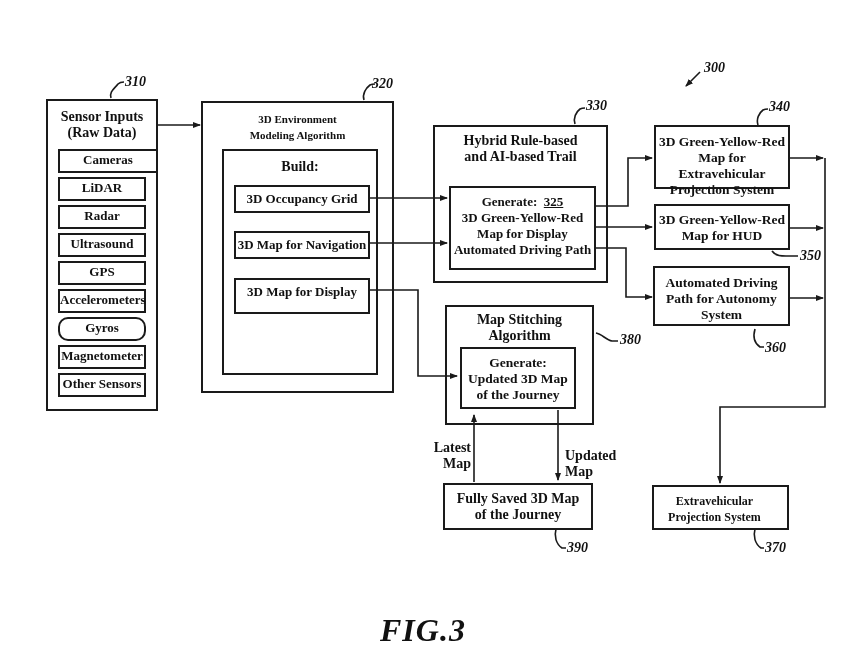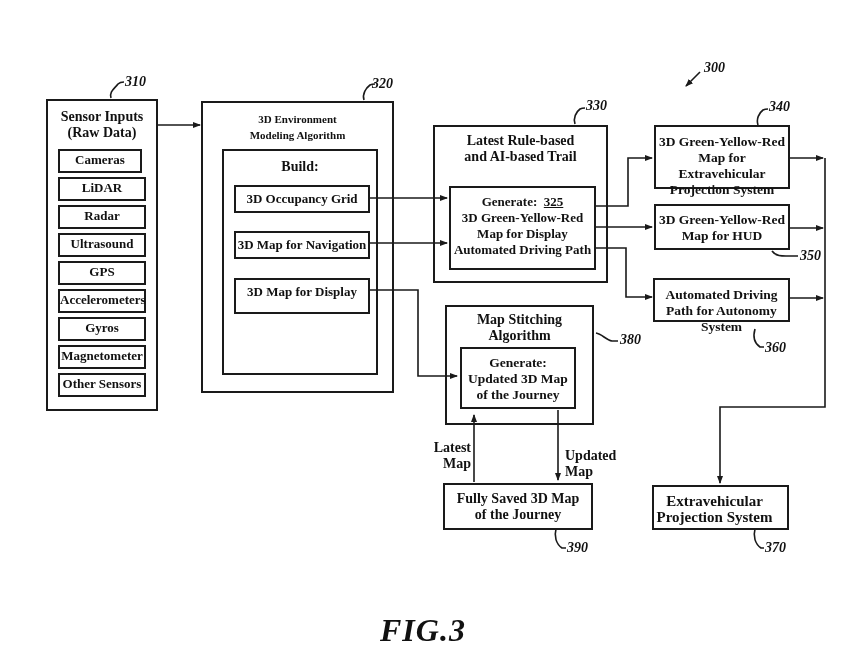--- a/index.html
+++ b/index.html
@@ -68,27 +68,27 @@
 </svg>
 
 <span class="ref" style="left:704px;top:60px;">300</span>
 
 <span class="ref" style="left:125px;top:74px;">310</span>
 <div class="box" style="left:46px;top:99px;width:112px;height:312px;">
   <div class="title" style="top:8px;">
     <div>Sensor Inputs</div>
     <div>(Raw Data)</div>
   </div>
-  <div class="item" style="left:10px;top:48px;width:84px;height:24px;">Cameras</div>
+  <div class="item" style="left:10px;top:48px;width:100px;height:24px;">Cameras</div>
   <div class="item" style="left:10px;top:76px;width:88px;height:24px;">LiDAR</div>
   <div class="item" style="left:10px;top:104px;width:88px;height:24px;">Radar</div>
   <div class="item" style="left:10px;top:132px;width:88px;height:24px;">Ultrasound</div>
   <div class="item" style="left:10px;top:160px;width:88px;height:24px;">GPS</div>
   <div class="item" style="left:10px;top:188px;width:88px;height:24px;">Accelerometers</div>
-  <div class="item" style="left:10px;top:216px;width:88px;height:24px;">Gyros</div>
+  <div class="item" style="left:10px;top:216px;width:88px;height:24px;border-radius:10px;">Gyros</div>
   <div class="item" style="left:10px;top:244px;width:88px;height:24px;">Magnetometer</div>
   <div class="item" style="left:10px;top:272px;width:88px;height:24px;">Other Sensors</div>
 </div>
 
 <span class="ref" style="left:372px;top:76px;">320</span>
 <div class="box" style="left:201px;top:101px;width:193px;height:292px;">
   <div class="title" style="top:8px;font-size:11px;">
     <div>3D Environment</div>
     <div>Modeling Algorithm</div>
   </div>
@@ -96,21 +96,21 @@
     <div class="title" style="top:8px;font-size:14px;">Build:</div>
     <div class="item" style="left:10px;top:34px;width:136px;height:28px;line-height:24px;">3D Occupancy Grid</div>
     <div class="item" style="left:10px;top:80px;width:136px;height:28px;line-height:24px;">3D Map for Navigation</div>
     <div class="item" style="left:10px;top:127px;width:136px;height:36px;line-height:24px;text-align:center;">3D Map for Display</div>
   </div>
 </div>
 
 <span class="ref" style="left:586px;top:98px;">330</span>
 <div class="box" style="left:433px;top:125px;width:175px;height:158px;">
   <div class="title" style="top:6px;font-size:14px;">
-    <div>Latest Rule-based</div>
+    <div>Hybrid Rule-based</div>
     <div>and AI-based Trail</div>
   </div>
   <div class="box" style="left:14px;top:59px;width:147px;height:84px;">
     <div class="blk" style="left:0;right:0;top:6px;font-size:13px;">
       <div><span>Generate:</span>&nbsp;&nbsp;<span class="u">325</span></div>
       <div>3D Green-Yellow-Red</div>
       <div>Map for Display</div>
       <div>Automated Driving Path</div>
     </div>
   </div>
@@ -126,21 +126,21 @@
 </div>
 
 <div class="box" style="left:654px;top:204px;width:136px;height:46px;">
   <div class="blk" style="left:0;right:0;top:6px;">
     <div>3D Green-Yellow-Red</div>
     <div>Map for HUD</div>
   </div>
 </div>
 <span class="ref" style="left:800px;top:248px;">350</span>
 
-<div class="box" style="left:653px;top:278px;width:137px;height:44px;">
+<div class="box" style="left:653px;top:266px;width:137px;height:60px;">
   <div class="blk" style="left:0;right:0;top:7px;">
     <div>Automated Driving</div>
     <div>Path for Autonomy</div>
     <div>System</div>
   </div>
 </div>
 <span class="ref" style="left:765px;top:340px;">360</span>
 
 <div class="box" style="left:445px;top:305px;width:149px;height:120px;">
   <div class="title" style="top:5px;font-size:14px;">
@@ -168,20 +168,20 @@
 
 <div class="box" style="left:443px;top:483px;width:150px;height:47px;">
   <div class="blk" style="left:0;right:0;top:6px;font-size:14px;">
     <div>Fully Saved 3D Map</div>
     <div>of the Journey</div>
   </div>
 </div>
 <span class="ref" style="left:567px;top:540px;">390</span>
 
 <div class="box" style="left:652px;top:485px;width:137px;height:45px;">
-  <div class="blk" style="left:0;right:12px;top:6px;font-size:15px;">
+  <div class="blk" style="left:0;right:12px;top:6px;font-size:12px;">
     <div>Extravehicular</div>
     <div>Projection System</div>
   </div>
 </div>
 <span class="ref" style="left:765px;top:540px;">370</span>
 
 <div class="fig">FIG.3</div>
 
 </body></html>

